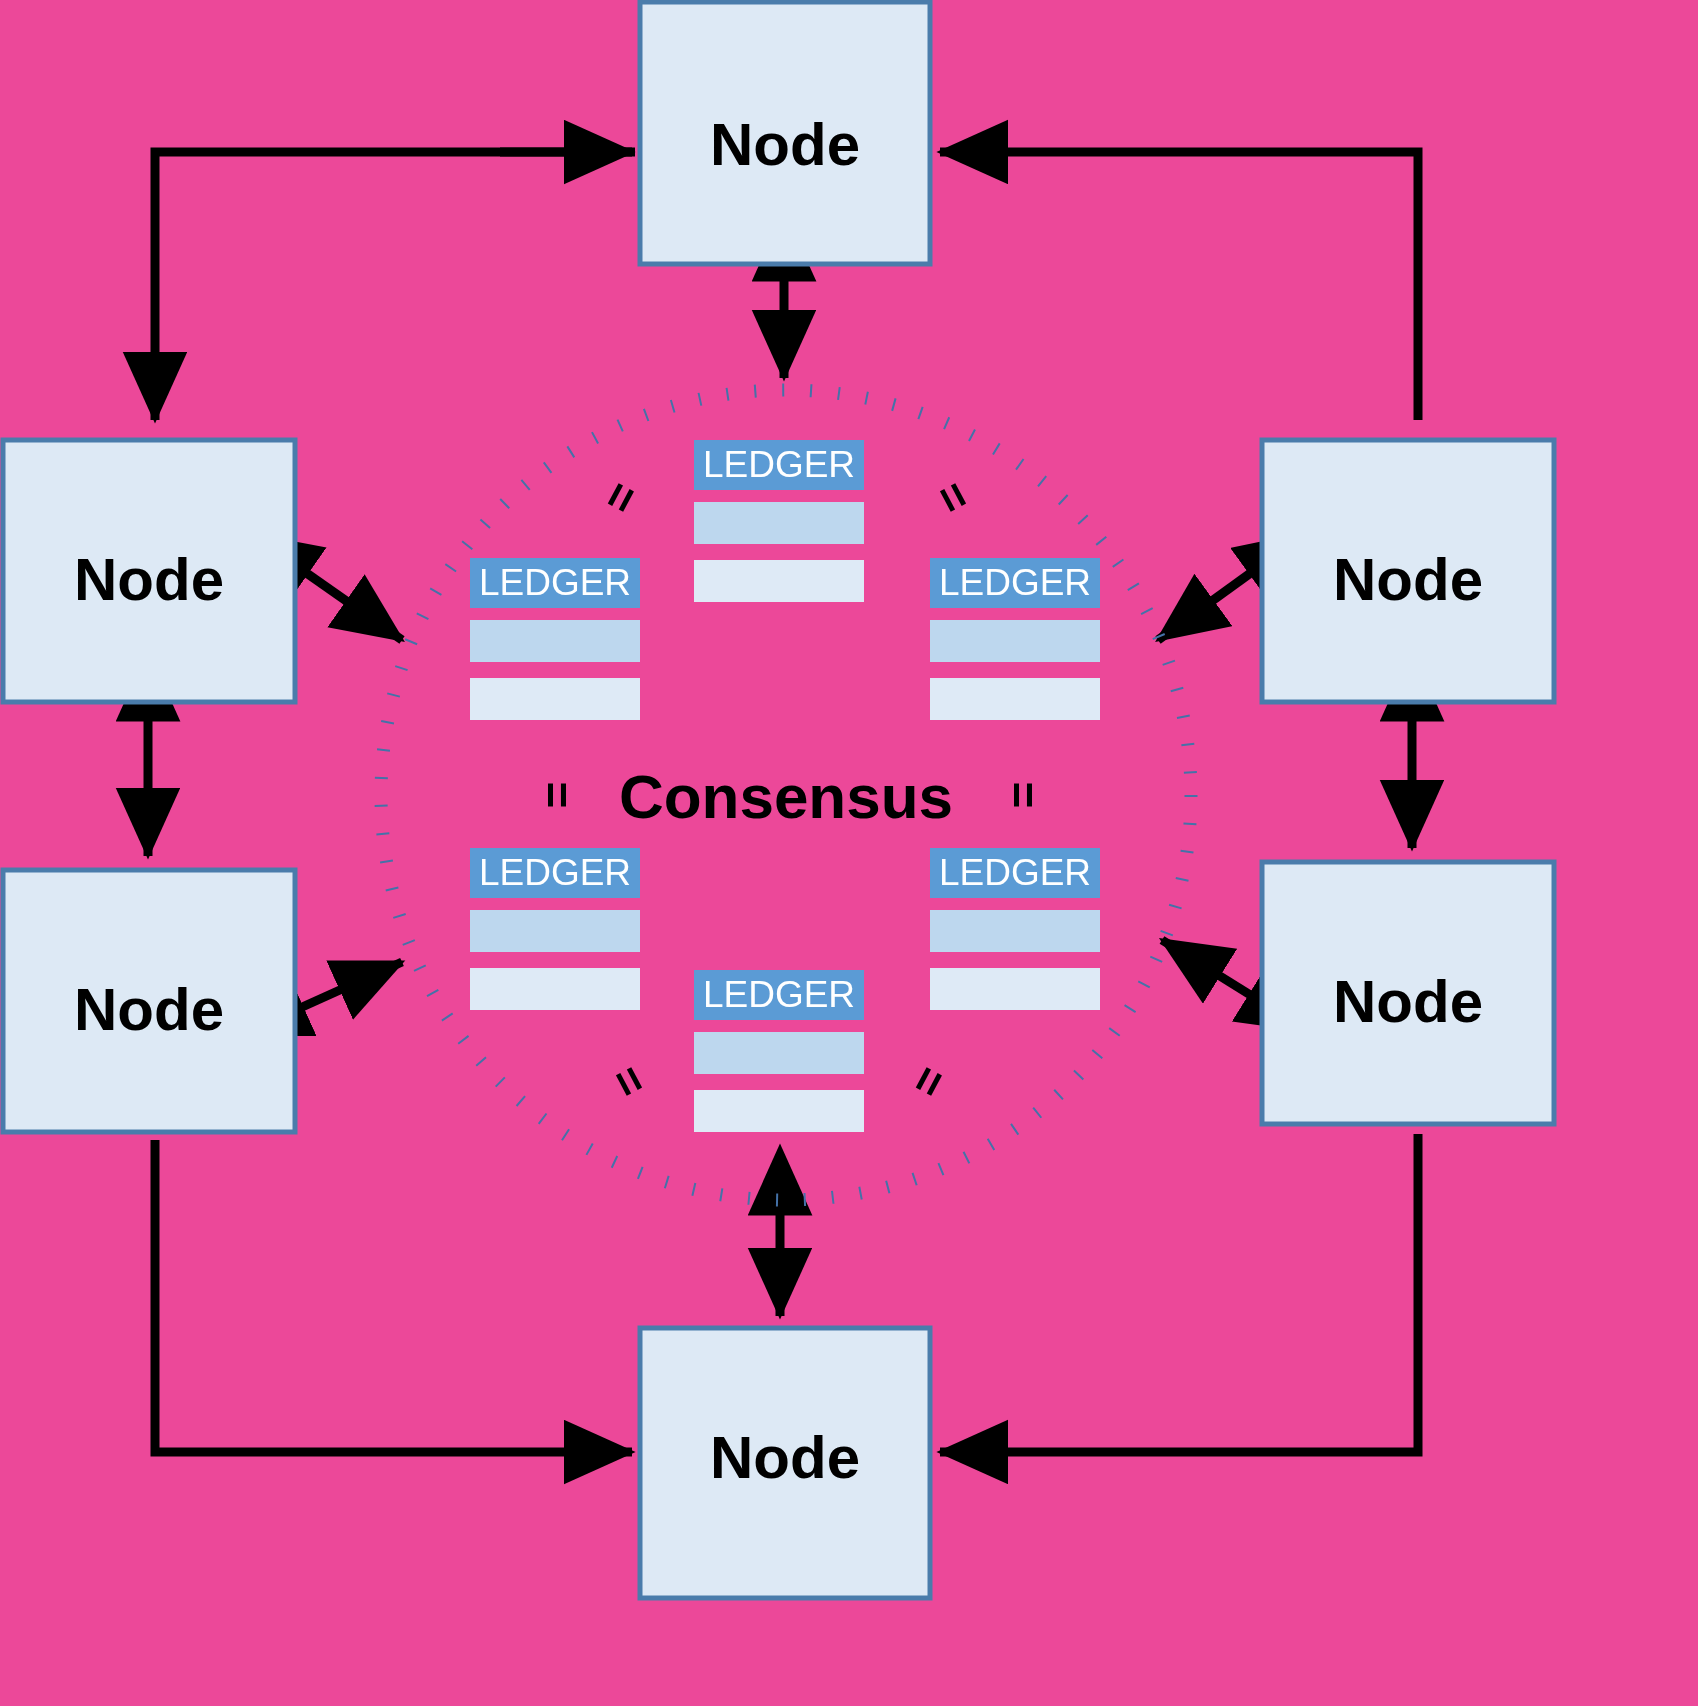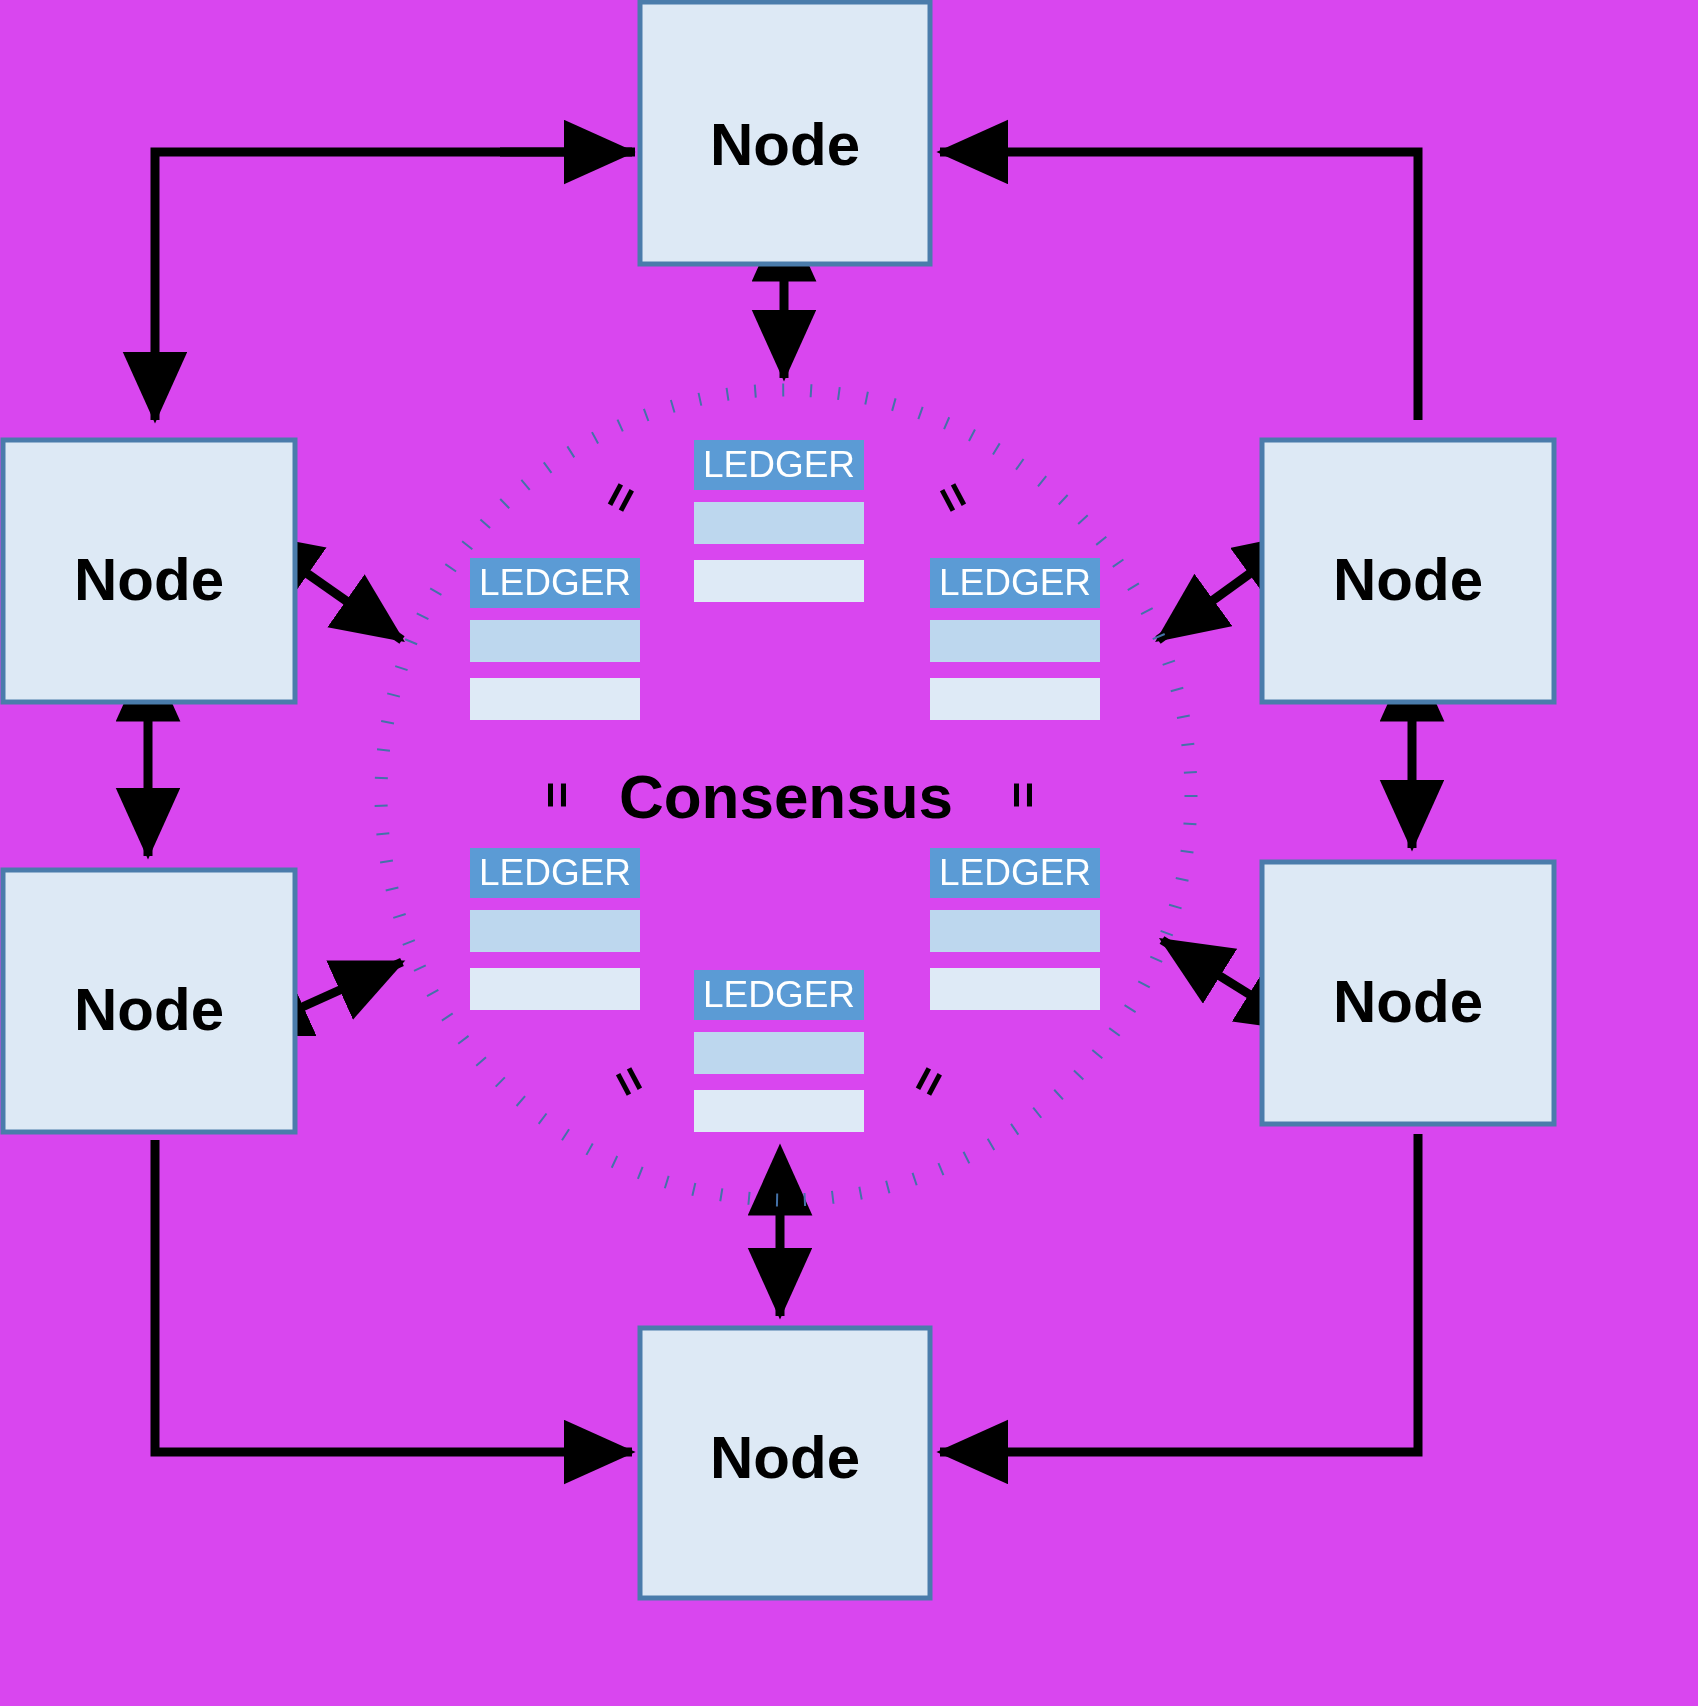--- a/index.html
+++ b/index.html
@@ -10,21 +10,21 @@
   body {
     width: 1698px;
     height: 1706px;
     font-family: "Liberation Sans", sans-serif;
     overflow: hidden;
   }
   #diagram-root {
     position: relative;
     width: 1698px;
     height: 1706px;
-    background: #d946ef;
+    background: #ec4899;
     text-align: right;
   }
   svg.canvas {
     position: absolute;
     top: 0;
     left: 0;
     width: 1698px;
     height: 1706px;
     display: block;
   }

